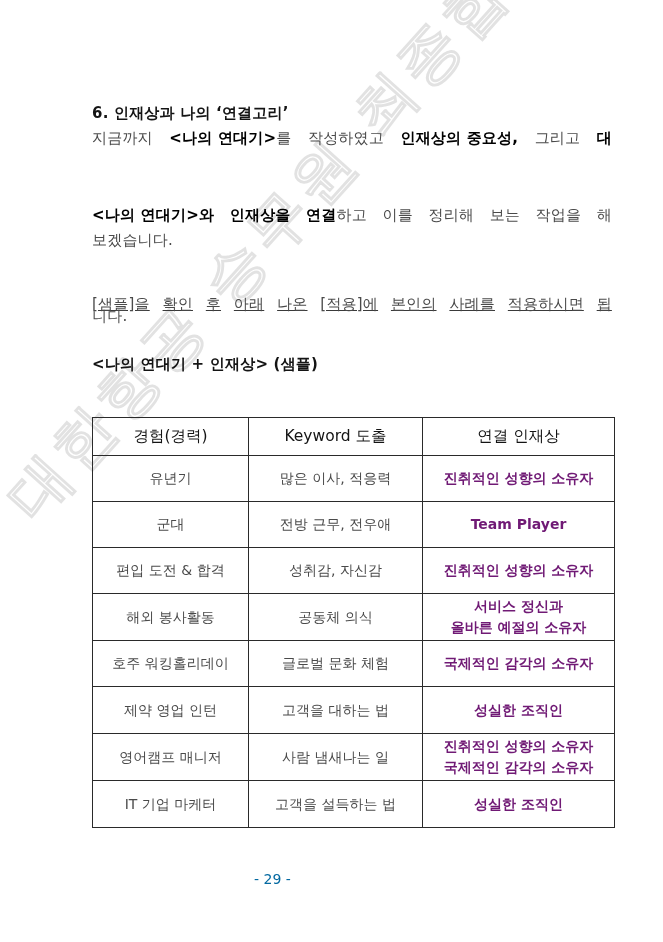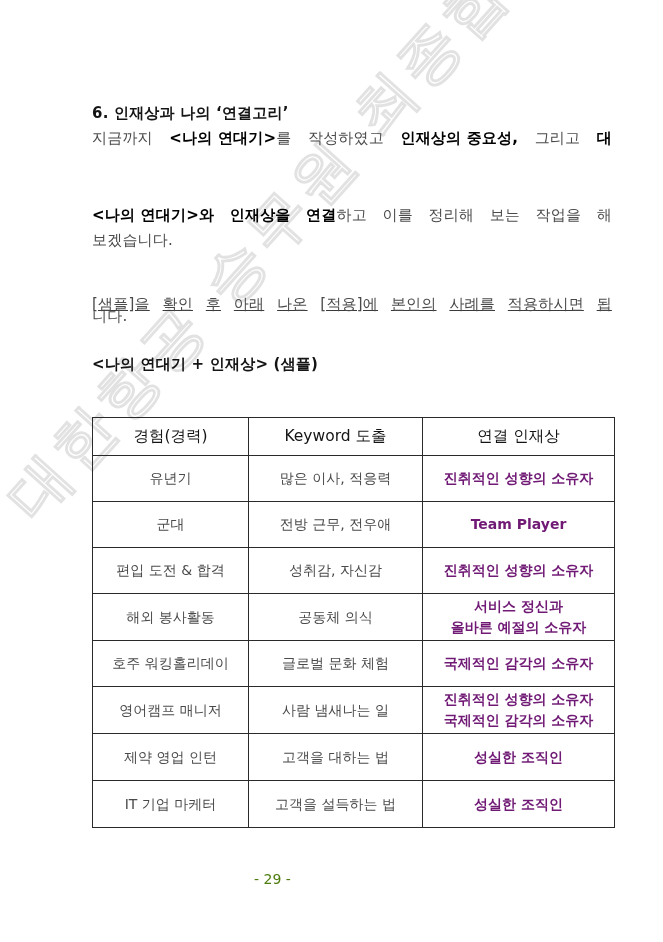--- a/index.html
+++ b/index.html
@@ -34,21 +34,21 @@
 
   .watermark {
     position: absolute; left: 20px; top: 470px; width: 760px;
     transform: rotate(-48deg); transform-origin: left center;
     font-size: 60px; font-weight: bold; letter-spacing: 6px; white-space: nowrap;
     color: transparent; -webkit-text-stroke: 1px rgba(150,150,150,0.28);
     pointer-events: none;
   }
   .pagenum {
     position: absolute; left: 0; width: 545px; top: 871px; text-align: center;
-    font-size: 14px; color: #4d7c0f;
+    font-size: 14px; color: #0369a1;
   }
 </style>
 </head>
 <body>
 
 <div class="page">
 
   <div class="watermark">대한항공 승무원 최종합격 노하우</div>
 
   <div class="line heading" style="top:103px;">6. 인재상과 나의 ‘연결고리’</div>
@@ -132,33 +132,33 @@
       </td>
     </tr>
     <tr class="row">
       <td class="c1">호주 워킹홀리데이</td>
       <td class="c2">글로벌 문화 체험</td>
       <td class="c3">
             <span class="cellline">국제적인 감각의 소유자</span>
           </td>
     </tr>
     <tr class="row tall">
+      <td class="c1">제약 영업 인턴</td>
+      <td class="c2">고객을 대하는 법</td>
+      <td class="c3">
+            <span class="cellline">성실한 조직인</span>
+          </td>
+    </tr>
+    <tr class="row tall">
       <td class="c1">영어캠프 매니저</td>
       <td class="c2">사람 냄새나는 일</td>
       <td class="c3">
         <span class="cellline">진취적인 성향의 소유자</span>
         <span class="cellline">국제적인 감각의 소유자</span>
       </td>
-    </tr>
-    <tr class="row tall">
-      <td class="c1">제약 영업 인턴</td>
-      <td class="c2">고객을 대하는 법</td>
-      <td class="c3">
-            <span class="cellline">성실한 조직인</span>
-          </td>
     </tr>
     <tr class="row tall">
       <td class="c1">IT 기업 마케터</td>
       <td class="c2">고객을 설득하는 법</td>
       <td class="c3">
             <span class="cellline">성실한 조직인</span>
           </td>
     </tr>
   </tbody>
     </table>

